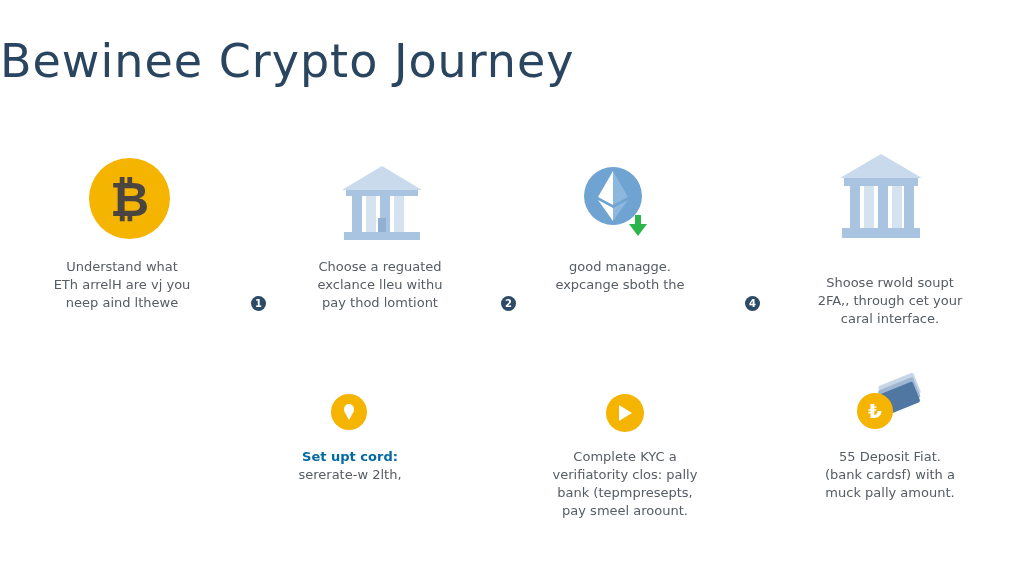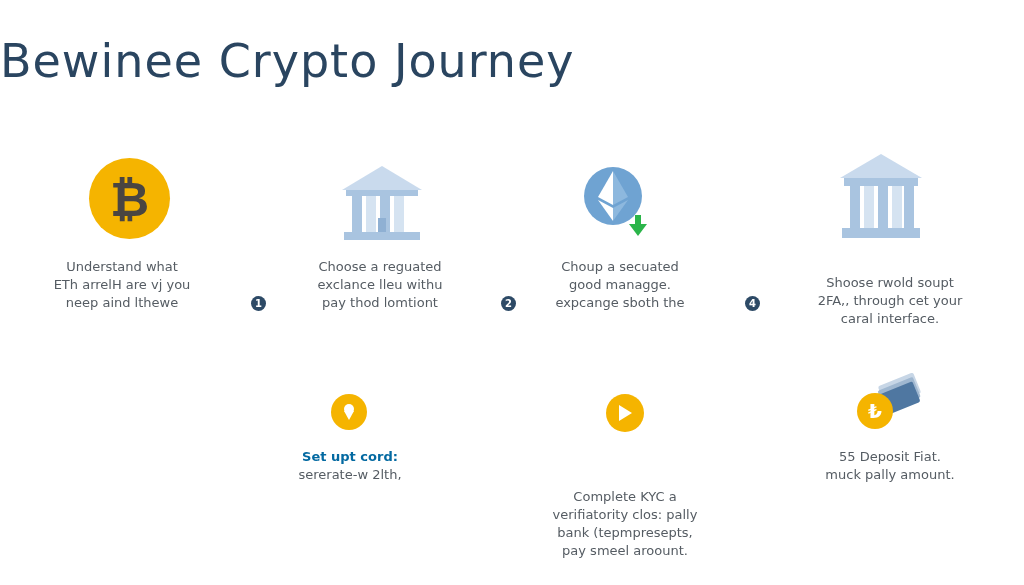--- a/index.html
+++ b/index.html
@@ -76,21 +76,20 @@
     <polygon points="29,4 14,30 29,38" fill="#ffffff"></polygon>
     <polygon points="29,4 44,30 29,38" fill="#8db8de"></polygon>
     <polygon points="14,33 29,54 29,41" fill="#ffffff"></polygon>
     <polygon points="44,33 29,54 29,41" fill="#8db8de"></polygon>
     <rect x="51" y="48" width="6" height="10" fill="#2bb54a"></rect>
     <polygon points="45,57 63,57 54,69" fill="#2bb54a"></polygon>
   </svg>
 </div>
 <div class="step" style="left:530px;top:258px;width:180px;">
   <div class="text">
-    <div>Choup a secuated</div>
     <div>good managge.</div>
     <div>expcange sboth the</div>
   </div>
 </div>
 <div class="badge" style="left:745px;top:296px;">4</div>
 
 <div class="icon-wrap" style="left:840px;top:154px;">
   <svg width="82" height="88" viewBox="0 0 82 88">
     <polygon points="41,0 82,24 0,24" fill="#c9daed"></polygon>
     <rect x="4" y="24" width="74" height="8" fill="#a9c4e0"></rect>
@@ -125,21 +124,21 @@
   </div>
 </div>
 
 <div class="icon-wrap" style="left:606px;top:394px;">
   <div class="ycirc" style="width:38px;height:38px;">
     <svg width="14" height="16" viewBox="0 0 14 16">
         <polygon points="1,0 14,8 1,16" fill="#ffffff"></polygon>
       </svg>
   </div>
 </div>
-<div class="step" style="left:535px;top:448px;width:180px;margin-top:40px;">
+<div class="step" style="left:535px;top:448px;width:180px;">
   <div class="text">
     <div>Complete KYC a</div>
     <div>verifiatority clos: pally</div>
     <div>bank (tepmpresepts,</div>
     <div>pay smeel aroount.</div>
   </div>
 </div>
 
 <div class="icon-wrap" style="left:856px;top:366px;">
   <svg width="70" height="70" viewBox="0 0 70 70">
@@ -149,15 +148,16 @@
       <rect x="20" y="20" width="38" height="22" rx="2" fill="#4f77a1"></rect>
       <circle cx="26" cy="32" r="3" fill="#ffffff"></circle>
     </g>
     <circle cx="19" cy="45" r="18" fill="#f5b400"></circle>
     <text x="19" y="52" text-anchor="middle" font-size="20" font-weight="bold" fill="#ffffff" font-family="DejaVu Sans, sans-serif">₺</text>
   </svg>
 </div>
 <div class="step" style="left:790px;top:448px;width:200px;">
   <div class="text">
     <div>55 Deposit Fiat.</div>
+    <div>(bank cardsf) with a</div>
     <div>muck pally amount.</div>
   </div>
 </div>
 
 </body></html>

